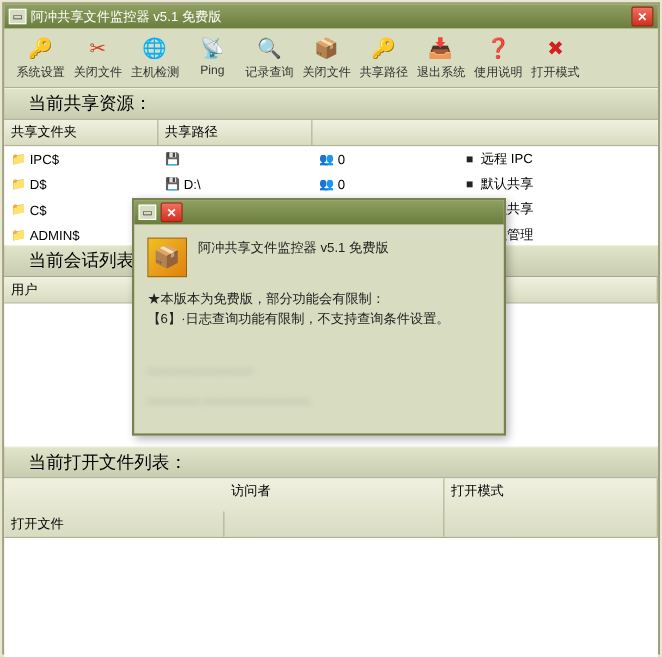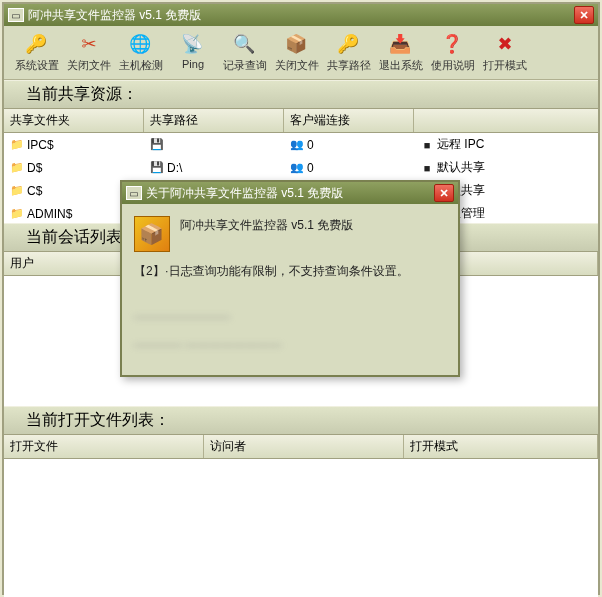--- a/index.html
+++ b/index.html
@@ -29,21 +29,21 @@
 .row-icon { width: 14px; height: 14px; display: inline-flex; align-items: center; justify-content: center; font-size: 11px; }
 
 .col1 { width: 140px; }
 .col2 { width: 140px; }
 .col3 { width: 130px; }
 .col4 { flex: 1; }
 
 .sess-col1 { width: 400px; }
 .sess-col2 { flex: 1; }
 
-.file-col1 { width: 200px; }
+.file-col1 { width: 200px; margin-top: 30px; }
 .file-col2 { width: 200px; }
 .file-col3 { flex: 1; }
 
 .share-table .table-body { height: 90px; }
 .session-table .table-body { height: 130px; }
 .file-table .table-body { height: 140px; }
 
 
 .dialog { position: absolute; left: 120px; top: 180px; width: 340px; background: #d8dcc0; border: 2px solid #7a8050; box-shadow: 3px 3px 8px rgba(0,0,0,0.3); z-index: 100; }
 .dialog-body { padding: 12px; font-size: 12px; line-height: 1.6; color: #222; }
@@ -109,21 +109,20 @@
         <div class="tool-icon" style="color:#d02020">✖</div>
         <div class="tool-label">打开模式</div>
       </div>
     </div>
 
   <div class="section-header">当前共享资源：</div>
   <div class="table-area share-table">
     <div class="table-header">
       <div class="th col1">共享文件夹</div>
       <div class="th col2">共享路径</div>
-      <div class="th col3">客户端连接</div>
     </div>
     <div class="table-body" id="shares-body">
         <div class="table-row">
           <div class="td col1">
             <span class="row-icon ic-folder">📁</span>
             <span>IPC$</span>
           </div>
           <div class="td col2">
             <span class="row-icon ic-drive">💾</span>
             <span></span>
@@ -210,28 +209,28 @@
       <div class="th file-col2">访问者</div>
       <div class="th file-col3">打开模式</div>
     </div>
     <div class="table-body"></div>
   </div>
 </div>
 
 <div class="dialog">
   <div class="titlebar">
     <span class="minimize-icon">▭</span>
-    <span class="title">关于阿冲共享文件监控器 v5.1 免费版</span>
     <span class="close-btn">✕</span>
   </div>
   <div class="dialog-body">
     <div class="dialog-top">
       <div class="dialog-icon">📦</div>
       <div class="dialog-info">
         <p>阿冲共享文件监控器  v5.1 免费版</p>
       </div>
     </div>
-    <p>【2】·日志查询功能有限制，不支持查询条件设置。</p>
+    <p>★本版本为免费版，部分功能会有限制：</p>
+    <p>【6】·日志查询功能有限制，不支持查询条件设置。</p>
     <br>
     <p class="blurred">————————</p>
     <p class="blurred">———— ————————</p>
   </div>
 </div>
 
 </body></html>

